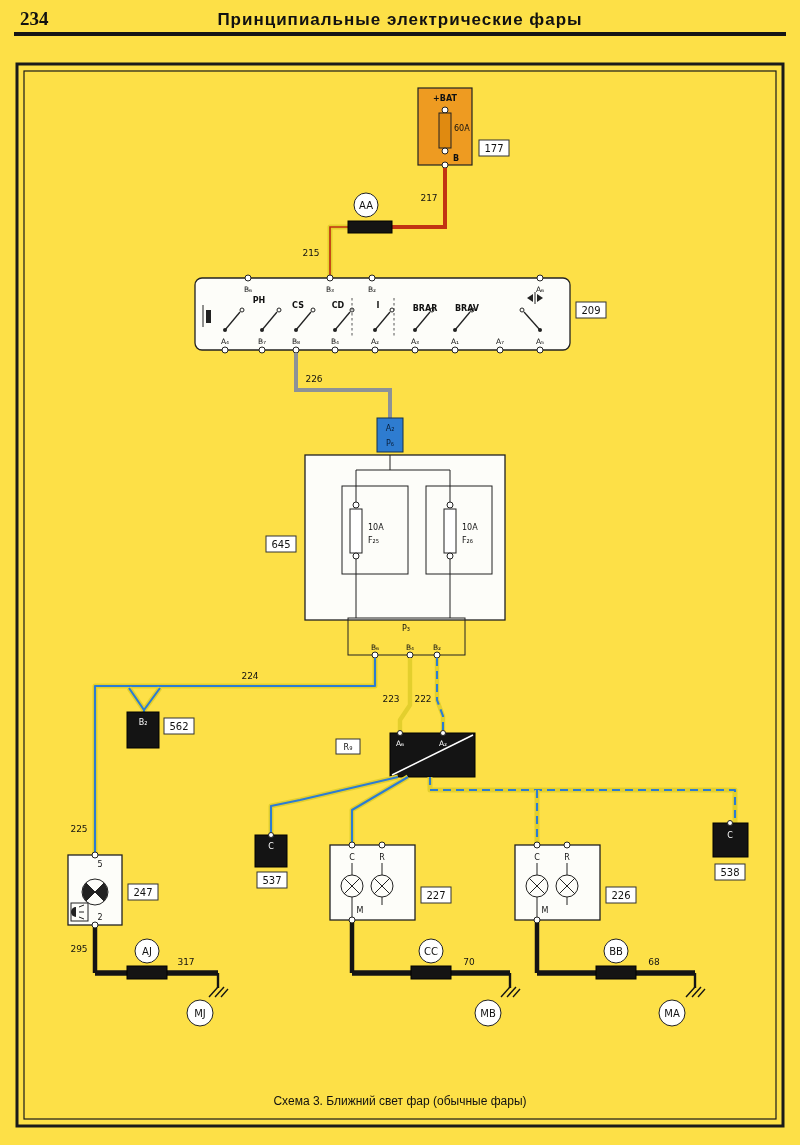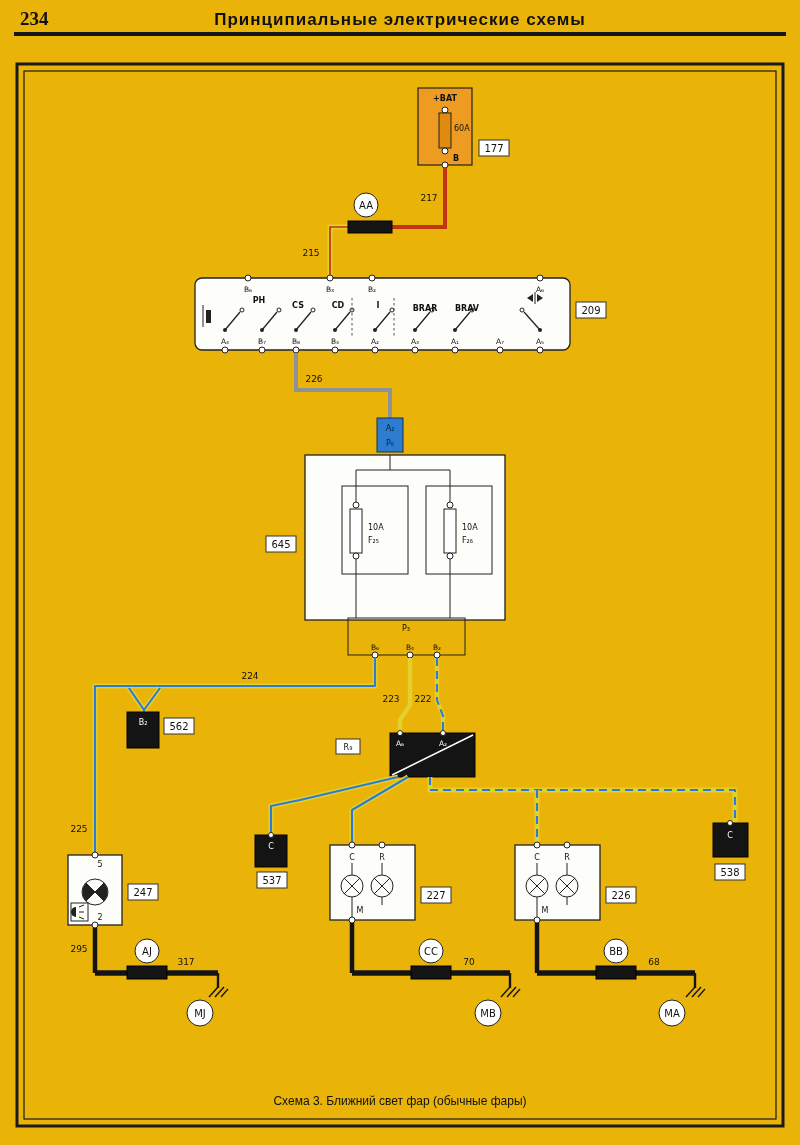--- a/index.html
+++ b/index.html
@@ -1,16 +1,16 @@
 <!DOCTYPE html>
 <html><head>
 <meta charset="utf-8">
 <style>
   html,body{margin:0;padding:0;background:#e8e6e0;}
-  .page{position:relative;width:800px;height:1145px;background:#eab308;overflow:hidden;
+  .page{position:relative;width:800px;height:1145px;background:#fde047;overflow:hidden;
         font-family:"DejaVu Sans",sans-serif;}
   .hdr-num{position:absolute;left:20px;top:8px;font-family:"Liberation Serif",serif;
            font-weight:bold;font-size:19px;color:#111;}
   .hdr-title{position:absolute;left:0;right:0;top:10px;text-align:center;
              font-family:"Liberation Sans",sans-serif;font-weight:bold;font-size:17px;
              letter-spacing:1px;color:#111;}
   .hdr-rule{position:absolute;left:14px;right:14px;top:32px;height:4px;background:#151515;}
   .caption{position:absolute;left:0;right:0;top:1086px;text-align:center;
            font-family:"Liberation Sans",sans-serif;font-size:12px;color:#111;margin-top:8px;}
   svg{position:absolute;left:0;top:0;}
@@ -48,21 +48,21 @@
   .t9{font-size:9px;text-anchor:middle;}
   .t10{font-size:10px;text-anchor:middle;}
   .tw{fill:#fff;}
   .tblue{fill:#0a1f3a;}
 </style>
 </head>
 <body>
 
 <div class="page">
   <div class="hdr-num">234</div>
-  <div class="hdr-title">Принципиальные электрические схемы</div>
+  <div class="hdr-title">Принципиальные электрические фары</div>
   <div class="hdr-rule"></div>
 
   <svg width="800" height="1145" viewBox="0 0 800 1145">
 
     <rect x="17" y="64" width="766" height="1062" class="frame-thick"></rect>
     <rect x="24" y="71" width="752" height="1048" class="frame-thin"></rect>
 
     <g>
       <rect x="418" y="88" width="54" height="77" class="battery-box"></rect>
       <text x="445" y="101" class="t8b">+BAT</text>

